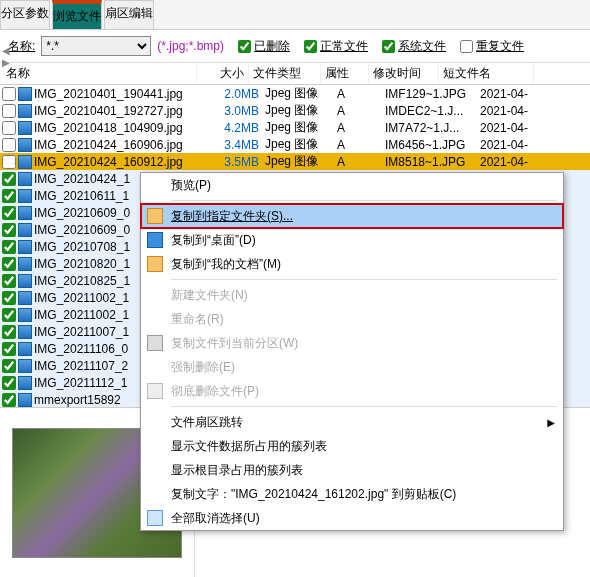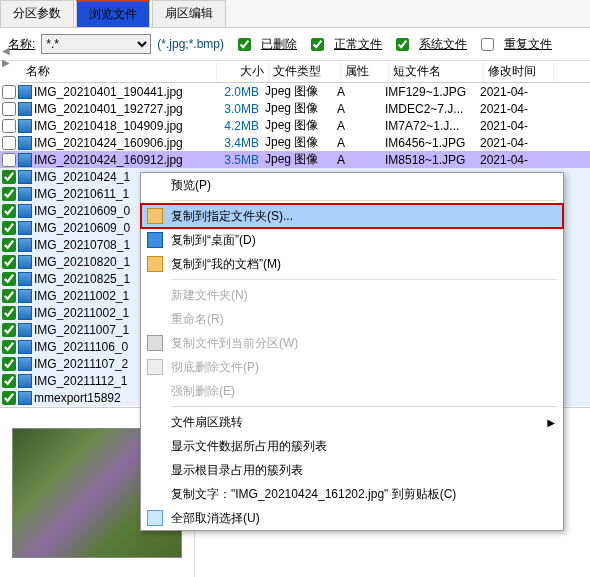--- a/index.html
+++ b/index.html
@@ -1,52 +1,52 @@
 <!DOCTYPE html>
 <html><head>
 <meta charset="utf-8">
 <style>
   * { box-sizing: border-box; margin: 0; padding: 0; font-family: "Microsoft YaHei", "SimSun", sans-serif; font-size: 12px; }
   body { background: #fff; width: 590px; height: 577px; overflow: hidden; position: relative; }
   .tabs { display: flex; border-bottom: 1px solid #ccc; background: #f5f5f5; }
-  .tab { padding: 4px 12px; border: 1px solid #ccc; border-bottom: none; background: #f0f0f0; margin-right: 2px; cursor: pointer; }
-  .tab.active { background: #1d4ed8; border-top: 2px solid #c2410c; }
+  .tab { padding: 4px 0; border: 1px solid #ccc; border-bottom: none; background: #f0f0f0; margin-right: 2px; cursor: pointer; }
+  .tab.active { background: #0f766e; border-top: 4px solid #c2410c; }
   .filter-bar { display: flex; align-items: center; padding: 6px 8px; gap: 6px; border-bottom: 1px solid #ddd; }
   .filter-bar label { white-space: nowrap; text-decoration: underline; }
   .filter-bar .name-select { width: 110px; height: 20px; border: 1px solid #888; }
-  .filter-bar .ext { color: #0c4a6e; }
-  .filter-bar .chk { display: flex; align-items: center; gap: 10px; margin-left: 8px; }
+  .filter-bar .ext { color: #a21caf; }
+  .filter-bar .chk { display: flex; align-items: center; gap: 3px; margin-left: 8px; }
   .filter-bar .chk input { accent-color: #1a8a1a; }
   .filter-bar .chk.off input { accent-color: #888; }
-  .grid-header { display: flex; align-items: flex-start; border-bottom: 1px solid #ccc; background: #fff; height: 22px; padding-left: 2px; margin-left: 20px; }
+  .grid-header { display: flex; align-items: flex-start; border-bottom: 1px solid #ccc; background: #fff; height: 22px; padding-left: 2px; }
   .grid-header .col { padding: 2px 4px; border-right: 1px solid #eee; overflow: hidden; white-space: nowrap; }
   .col-name { width: 195px; }
   .col-size { width: 52px; text-align: right; padding-right: 6px; }
   .col-type { width: 72px; }
   .col-attr { width: 48px; }
   .col-short { width: 95px; }
   .col-date { width: 70px; }
   .grid-body { position: relative; }
   .row { display: flex; align-items: center; height: 17px; padding-left: 2px; }
   .row .mainchk { width: 14px; height: 14px; accent-color: #1a8a1a; }
   .row .mainchk.off { accent-color: #888; }
   .row .ico { width: 14px; height: 14px; margin: 0 2px; display: inline-block; background: linear-gradient(#5aa0e0,#2070c0); border: 1px solid #1060a0; }
   .row .fname { width: 179px; overflow: hidden; white-space: nowrap; }
   .row .fsize { width: 52px; text-align: right; color: #0060c0; padding-right: 6px; }
   .row .ftype { width: 72px; }
   .row .fattr { width: 48px; }
   .row .fshort { width: 95px; }
   .row .fdate { width: 70px; }
   .row.sel-row { background: #e8f0fb; }
-  .row.highlight { background: #c4b5fd; }
+  .row.highlight { background: #eab308; }
   .nav-arrows { position: absolute; left: 2px; top: 46px; display: flex; flex-direction: column; gap: 2px; }
   .nav-arrows span { font-size: 10px; color: #888; line-height: 10px; }
   .context-menu { position: absolute; left: 140px; top: 172px; width: 424px; background: #fff; border: 1px solid #999; box-shadow: 2px 2px 6px rgba(0,0,0,0.3); z-index: 100; }
   .context-menu .mitem { display: flex; align-items: center; height: 24px; padding: 0 8px 0 30px; position: relative; cursor: pointer; }
-  .context-menu .mitem.highlighted { background: #aad0f8; outline: 2px solid #c00; outline-offset: -1px; }
+  .context-menu .mitem.highlighted { background: #aad0f8; outline: 2px solid #c00; outline-offset: -1px; text-decoration: underline; }
   .context-menu .mitem.disabled { color: #aaa; cursor: default; }
   .context-menu .msep { height: 1px; background: #ddd; margin: 3px 6px 3px 30px; }
   .context-menu .micon { position: absolute; left: 6px; width: 16px; height: 16px; }
   .context-menu .submenu-arrow { margin-left: auto; font-size: 10px; }
   .micon.folder { background: #f5c36a; border: 1px solid #c98a20; }
   .micon.desktop { background: #3a8de0; border: 1px solid #1060a0; }
   .micon.docs { background: #f5c36a; border: 1px solid #c98a20; }
   .micon.copy { background: #ddd; border: 1px solid #999; }
   .micon.del { background: #eee; border: 1px solid #bbb; }
   .micon.sel { background: #cde5ff; border: 1px solid #5aa0e0; }
@@ -93,43 +93,43 @@
 <div class="nav-arrows">
   <span>◀</span>
   <span>▶</span>
 </div>
 
 <div class="grid-header">
   <div class="col col-name">名称</div>
   <div class="col col-size">大小</div>
   <div class="col col-type">文件类型</div>
   <div class="col col-attr">属性</div>
+  <div class="col col-date">修改时间</div>
   <div class="col col-short">短文件名</div>
-  <div class="col col-date">修改时间</div>
 </div>
 
 <div class="grid-body" id="grid-body">
     <div class="row">
       <input type="checkbox" class="mainchk off" style="">
       <span class="ico"></span>
       <span class="fname">IMG_20210401_190441.jpg</span>
       <span class="fsize">2.0MB</span>
       <span class="ftype">Jpeg 图像</span>
       <span class="fattr">A</span>
       <span class="fshort">IMF129~1.JPG</span>
       <span class="fdate">2021-04-</span>
     </div>
     <div class="row">
       <input type="checkbox" class="mainchk off" style="">
       <span class="ico"></span>
       <span class="fname">IMG_20210401_192727.jpg</span>
       <span class="fsize">3.0MB</span>
       <span class="ftype">Jpeg 图像</span>
       <span class="fattr">A</span>
-      <span class="fshort">IMDEC2~7.J...</span>
+      <span class="fshort">IMDEC2~1.J...</span>
       <span class="fdate">2021-04-</span>
     </div>
     <div class="row">
       <input type="checkbox" class="mainchk off" style="">
       <span class="ico"></span>
       <span class="fname">IMG_20210418_104909.jpg</span>
       <span class="fsize">4.2MB</span>
       <span class="ftype">Jpeg 图像</span>
       <span class="fattr">A</span>
       <span class="fshort">IM7A72~1.J...</span>
@@ -319,25 +319,25 @@
       <span>新建文件夹(N)</span>
     </div>
   <div class="mitem disabled">
       <span>重命名(R)</span>
     </div>
   <div class="mitem disabled">
       <span class="micon copy"></span>
       <span>复制文件到当前分区(W)</span>
     </div>
   <div class="mitem disabled">
+      <span>强制删除(E)</span>
+    </div>
+  <div class="mitem disabled">
       <span class="micon del"></span>
       <span>彻底删除文件(P)</span>
-    </div>
-  <div class="mitem disabled">
-      <span>强制删除(E)</span>
     </div>
   <div class="msep"></div>
   <div class="mitem">
       <span>文件扇区跳转</span>
       <span class="submenu-arrow">▶</span>
     </div>
   <div class="mitem">
       <span>显示文件数据所占用的簇列表</span>
     </div>
   <div class="mitem">

